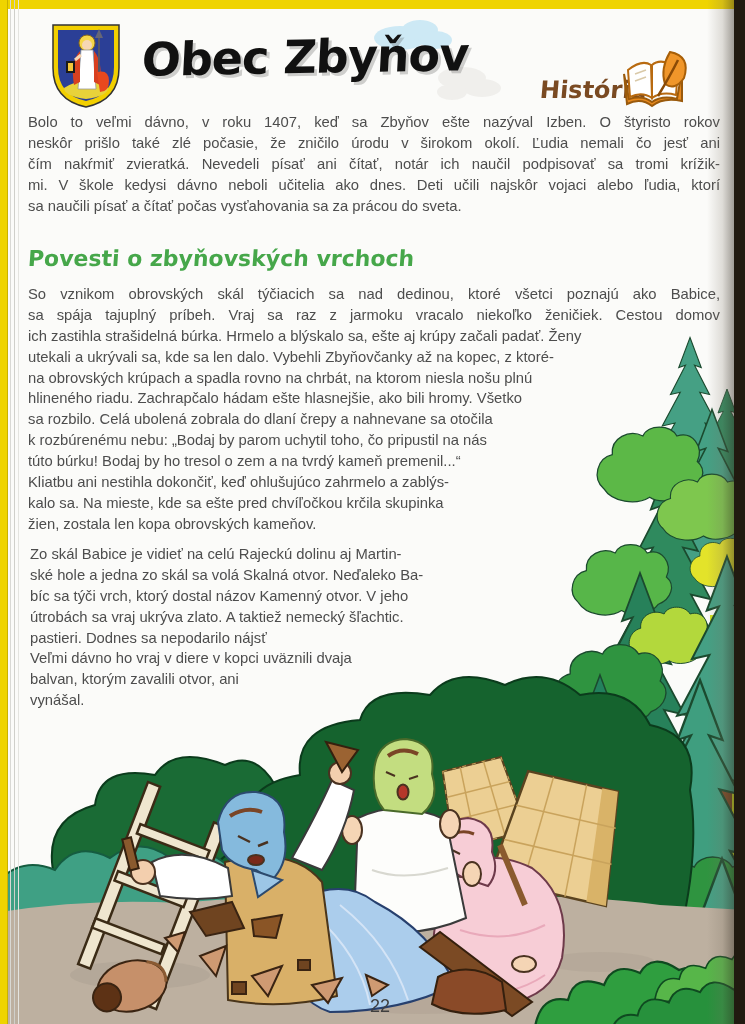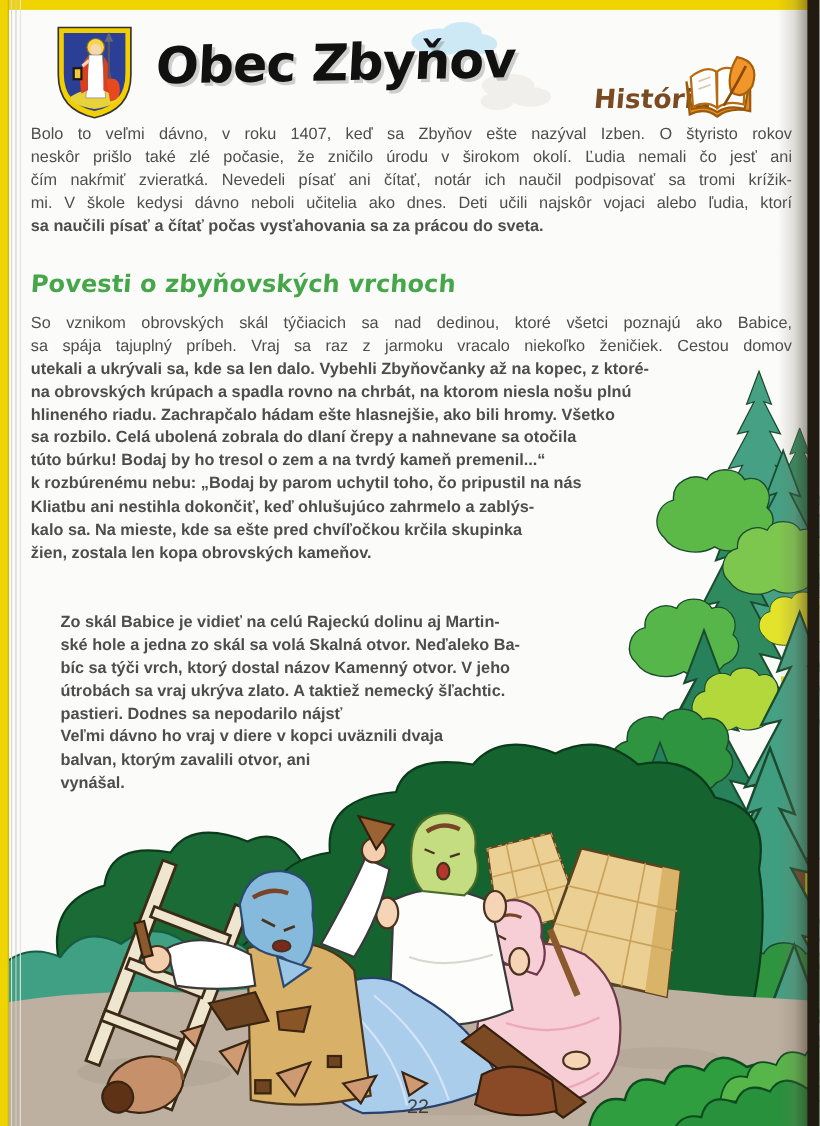--- a/index.html
+++ b/index.html
@@ -15,27 +15,27 @@
   .dark-band{right:0;top:0;width:11px;height:1024px;background:#211a10;}
   
   .title{left:142px;top:30px;font-family:"DejaVu Sans",sans-serif;font-weight:bold;
          font-size:46px;color:#111;letter-spacing:-1px;transform:skewX(-4deg) rotate(-1deg);
          text-shadow:3px 3px 0 rgba(70,70,70,.25);}
   .historia{left:540px;top:76px;font-family:"DejaVu Sans",sans-serif;font-weight:bold;
             font-size:24px;color:#7a4a22;transform:skewX(-5deg);}
   
   .textcol{color:#4d4d4d;font-size:14.8px;line-height:20.9px;}
   .tl{height:20.9px;}
-  .rag{white-space:nowrap;font-weight:bold;}
+  .rag{white-space:nowrap;}
   .stretch{text-align:justify;text-align-last:justify;}
   .intro{left:28px;top:112px;width:692px;}
   .heading{left:28px;top:246px;font-family:"DejaVu Sans",sans-serif;font-weight:bold;
            font-size:22px;color:#46a74a;transform:skewX(-4deg);}
   .para2{left:28px;top:284px;width:692px;}
-  .para3{left:30px;top:556px;width:520px;margin-left:25px;}
+  .para3{left:30px;top:544px;width:520px;}
   .pagenum{left:340px;top:996px;width:80px;text-align:center;font-size:18px;color:#3f3f3f;}
   svg{display:block;}
 </style>
 </head>
 <body>
 
 <div class="page">
 
   <svg class="abs" style="left:0;top:0" width="745" height="1024" viewBox="0 0 745 1024">
     <defs>
@@ -239,26 +239,27 @@
     <div class="tl stretch">čím nakŕmiť zvieratká. Nevedeli písať ani čítať, notár ich naučil podpisovať sa tromi krížik-</div>
     <div class="tl stretch">mi. V škole kedysi dávno neboli učitelia ako dnes. Deti učili najskôr vojaci alebo ľudia, ktorí</div>
     <div class="tl rag">sa naučili písať a čítať počas vysťahovania sa za prácou do sveta.</div>
   </div>
 
   <div class="abs heading">Povesti o zbyňovských vrchoch</div>
 
   <div class="abs textcol para2">
     <div class="tl stretch">So vznikom obrovských skál týčiacich sa nad dedinou, ktoré všetci poznajú ako Babice,</div>
     <div class="tl stretch">sa spája tajuplný príbeh. Vraj sa raz z jarmoku vracalo niekoľko ženičiek. Cestou domov</div>
+    <div class="tl rag">ich zastihla strašidelná búrka. Hrmelo a blýskalo sa, ešte aj krúpy začali padať. Ženy</div>
     <div class="tl rag">utekali a ukrývali sa, kde sa len dalo. Vybehli Zbyňovčanky až na kopec, z ktoré-</div>
     <div class="tl rag">na obrovských krúpach a spadla rovno na chrbát, na ktorom niesla nošu plnú</div>
     <div class="tl rag">hlineného riadu. Zachrapčalo hádam ešte hlasnejšie, ako bili hromy. Všetko</div>
     <div class="tl rag">sa rozbilo. Celá ubolená zobrala do dlaní črepy a nahnevane sa otočila</div>
+    <div class="tl rag">k rozbúrenému nebu: „Bodaj by parom uchytil toho, čo pripustil na nás</div>
     <div class="tl rag">túto búrku! Bodaj by ho tresol o zem a na tvrdý kameň premenil...“</div>
-    <div class="tl rag">k rozbúrenému nebu: „Bodaj by parom uchytil toho, čo pripustil na nás</div>
     <div class="tl rag">Kliatbu ani nestihla dokončiť, keď ohlušujúco zahrmelo a zablýs-</div>
     <div class="tl rag">kalo sa. Na mieste, kde sa ešte pred chvíľočkou krčila skupinka</div>
     <div class="tl rag">žien, zostala len kopa obrovských kameňov.</div>
   </div>
 
   <div class="abs textcol para3">
     <div class="tl rag">Zo skál Babice je vidieť na celú Rajeckú dolinu aj Martin-</div>
     <div class="tl rag">ské hole a jedna zo skál sa volá Skalná otvor. Neďaleko Ba-</div>
     <div class="tl rag">bíc sa týči vrch, ktorý dostal názov Kamenný otvor. V jeho</div>
     <div class="tl rag">útrobách sa vraj ukrýva zlato. A taktiež nemecký šľachtic.</div>

